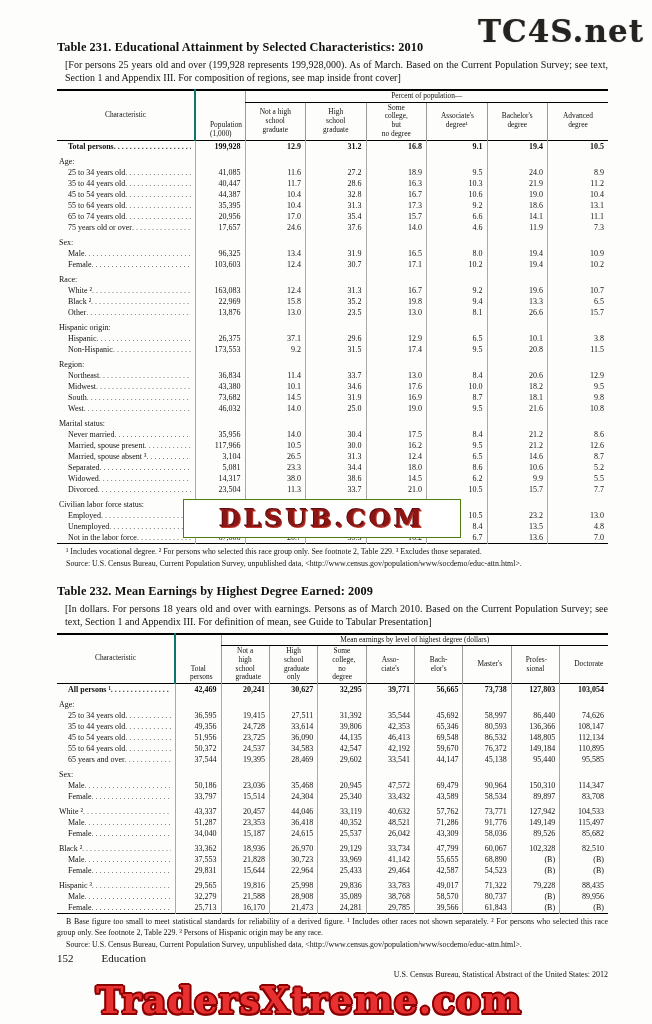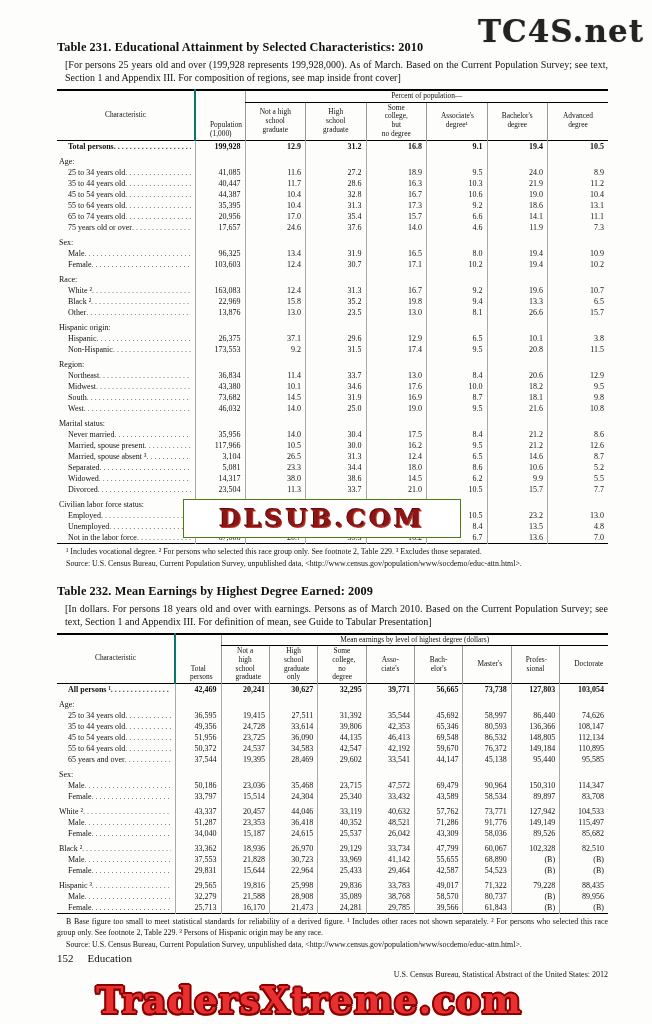--- a/index.html
+++ b/index.html
@@ -38,21 +38,21 @@
   .lblwrap{display:flex;overflow:hidden;white-space:nowrap;}
   .lbl{flex:0 0 auto;}
   .dots{flex:1 1 auto;overflow:hidden;color:#333;}
   .dots::before{content:" . . . . . . . . . . . . . . . . . . . . . . . . . . . . . . . . . . . . . . . . . . . . . . . .";}
 
   .footnote{font-size:7.9px;margin:3px 0 0 0;line-height:1.32;text-indent:9px;text-align:justify;}
   .source{font-size:7.9px;margin:2px 0 0 0;line-height:1.32;text-indent:9px;}
   #t232-section{margin-top:14px;}
 
   .page-footer{position:absolute;left:57px;top:952px;font-size:11px;}
-  .pg-num{margin-right:14px;text-align:center;}
+  .pg-num{margin-right:28px;text-align:center;}
   .imprint{position:absolute;right:44px;top:970px;font-size:8px;}
 
   
   .wm-top{
     position:absolute;top:16px;right:8px;z-index:30;
     font-family:"DejaVu Serif",serif;font-weight:bold;font-size:31px;line-height:1;
     color:rgba(26,24,22,.9);letter-spacing:1px;
     text-shadow:0 0 1px rgba(60,50,40,.6);
   }
   .wm-mid{
@@ -808,21 +808,21 @@
             <tr>
               <td class="lbl-cell ind1">
                 <div class="lblwrap">
                   <span class="lbl">Male</span>
                   <span class="dots"></span>
                 </div>
               </td>
               <td class="num">50,186</td>
               <td class="num">23,036</td>
               <td class="num">35,468</td>
-              <td class="num">23,715</td>
+              <td class="num">20,945</td>
               <td class="num">47,572</td>
               <td class="num">69,479</td>
               <td class="num">90,964</td>
               <td class="num">150,310</td>
               <td class="num">114,347</td>
             </tr>
             <tr>
               <td class="lbl-cell ind1">
                 <div class="lblwrap">
                   <span class="lbl">Female</span>

